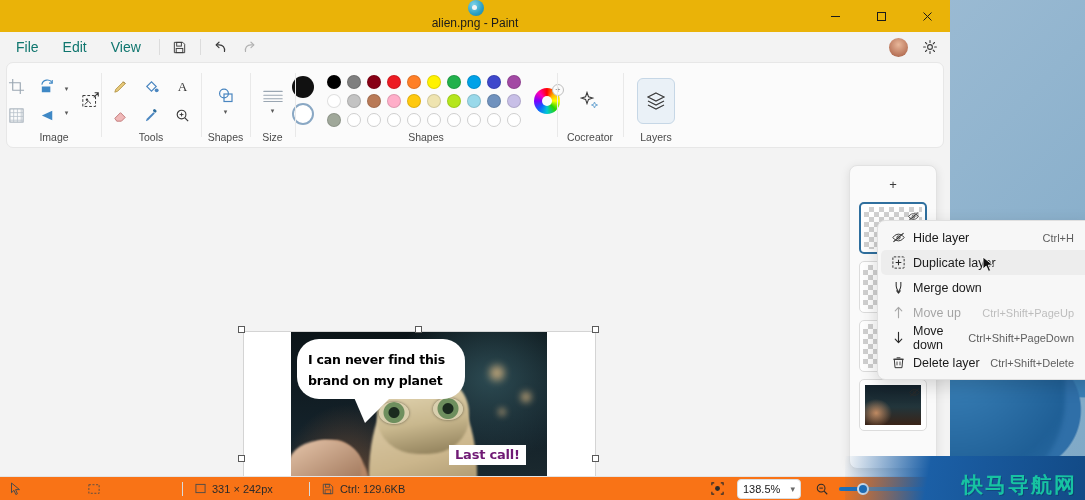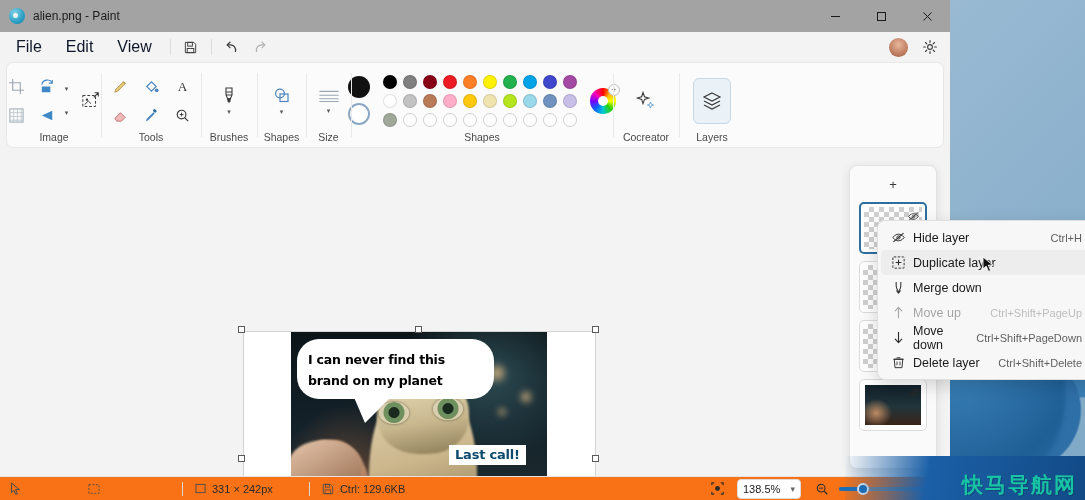--- a/index.html
+++ b/index.html
@@ -30,22 +30,22 @@
   
   #paint-window {
     position: absolute; left: 0; top: 0;
     width: 950px; height: 476px;
     background: #f3f3f3;
     display: flex; flex-direction: column;
   }
 
   
   #title-bar {
-    height: 32px; background: #a3a3a3;
-    display: flex; align-items: center; position: relative;
+    height: 32px; background: #eab308;
+    display: flex; align-items: center; position: relative; flex-direction: column;
   }
   #app-icon {
     width: 16px; height: 16px; margin-left: 9px; margin-right: 8px;
     border-radius: 50%;
     background: radial-gradient(circle at 35% 30%, #7fd3e8, #2a9fc4 60%, #1b7fa3);
     position: relative; flex: none;
   }
   #app-icon::after {
     content:""; position: absolute; left: 4px; top: 5px;
     width: 5px; height: 5px; border-radius: 50%; background: #f3f3f3;
@@ -56,21 +56,21 @@
     width: 46px; height: 32px; display: flex; align-items: center; justify-content: center;
     color: #1b1b1b; font-size: 12px; cursor: default;
   }
 
   
   #menu-bar {
     height: 30px; display: flex; align-items: center; position: relative;
     padding-left: 4px; background: #f3f3f3;
   }
   .menu-item {
-    padding: 4px 12px; font-size: 16px; color: #0f172a; border-radius: 4px;
+    padding: 4px 12px; font-size: 14px; color: #0f766e; border-radius: 4px;
     cursor: default;
   }
   .menu-sep { width: 1px; height: 16px; background: #dcdcdc; margin: 0 6px; }
   .qa-btn {
     width: 28px; height: 24px; display: flex; align-items: center; justify-content: center;
     border-radius: 4px; cursor: default;
   }
   .qa-btn.disabled { opacity: .35; }
   #menu-right { position: absolute; right: 6px; display: flex; align-items: center; gap: 2px; }
   #user-avatar {
@@ -184,39 +184,39 @@
   .lamp {
     position: absolute; border-radius: 50%; filter: blur(3px);
     background: radial-gradient(circle, rgba(255,206,140,.85), rgba(255,180,90,0) 70%);
   }
   #lamp-1 { left: 196px; top: 28px; width: 20px; height: 26px; }
   #lamp-2 { left: 228px; top: 56px; width: 14px; height: 18px; }
   #lamp-3 { left: 206px; top: 74px; width: 10px; height: 12px; }
 
   
   #speech-bubble {
-    position: absolute; left: 6px; top: 7px; width: 197px; height: 60px;
+    position: absolute; left: 6px; top: 7px; width: 168px; height: 60px;
     background: #fff; border-radius: 22px;
   }
   #speech-bubble::after {
     content:""; position: absolute; left: 56px; bottom: -24px;
     width: 0; height: 0;
     border-left: 12px solid transparent; border-right: 28px solid transparent;
     border-top: 28px solid #fff;
   }
   #speech-text {
     position: absolute; left: 9px; top: 10px; width: 152px; height: 42px;
     background: #fff; color: #000;
     font-family: "DejaVu Sans", sans-serif;
     font-size: 12.5px; font-weight: 700; line-height: 21px;
     letter-spacing: -.2px; padding: 0 2px; white-space: pre-line;
   }
   #caption-last-call {
     position: absolute; left: 158px; top: 113px;
-    background: #fff; color: #0c4a6e;
+    background: #fff; color: #701a75;
     font-family: "DejaVu Sans", sans-serif;
     font-size: 13px; font-weight: 700; padding: 2px 6px 3px; letter-spacing: -.2px;
   }
 
   
   .handle {
     position: absolute; width: 7px; height: 7px; background: #fff;
     border: 1px solid #5a5a5a; z-index: 5;
   }
   #add-layer-btn {
@@ -257,21 +257,21 @@
     padding: 4px 3px; z-index: 40;
   }
   .ctx-item {
     height: 25px; display: flex; align-items: center; border-radius: 5px;
     padding: 0 6px; cursor: default;
   }
   .ctx-item.highlight { background: #ededed; }
   .ctx-item.disabled { opacity: .38; }
   .ctx-icon { width: 22px; display: flex; align-items: center; justify-content: center; }
   .ctx-label { font-size: 12.5px; color: #1a1a1a; flex: 1; padding-left: 4px; }
-  .ctx-shortcut { font-size: 11px; color: #5f5f5f; padding-right: 3px; }
+  .ctx-shortcut { font-size: 11px; color: #5f5f5f; padding-right: 11px; }
   #menu-cursor { position: absolute; left: 982px; top: 256px; z-index: 50; }
 
   
   #status-bar {
     position: absolute; left: 0; bottom: 0; width: 1085px; height: 24px;
     background: #f97316; border-top: 1px solid #e4e4e4;
     display: flex; align-items: center; z-index: 30;
   }
   .sb-sep { width: 1px; height: 14px; background: #dadada; }
   .sb-cell { display: flex; align-items: center; gap: 6px; font-size: 11px; color: #2b2b2b; }
@@ -449,33 +449,20 @@
                 <circle cx="8" cy="8" r="4.6" fill="none" stroke="#3a3a3a" stroke-width="1.2"></circle>
                 <path d="M11.5 11.5L15 15" stroke="#3a3a3a" stroke-width="1.3"></path>
                 <path d="M6 8h4M8 6v4" stroke="#3a3a3a" stroke-width="1"></path>
               </svg>
           </div>
         </div>
       </div>
       <div class="rib-label">Tools</div>
     </div>
 
-    <div class="rib-group" style="width:56px">
-      <div class="rib-body" style="justify-content:center">
-        <div class="big-btn">
-          <svg width="20" height="20" viewBox="0 0 20 20">
-              <path d="M7 2h6v7l-3 7-3-7z" fill="none" stroke="#3a3a3a" stroke-width="1.1"></path>
-              <path d="M7 6h6M7 9h6" stroke="#3a3a3a" stroke-width="1"></path>
-              <path d="M8.6 12h2.8v4H8.6z" fill="#3a3a3a"></path>
-            </svg>
-          <span class="chev">▾</span>
-        </div>
-      </div>
-      <div class="rib-label">Brushes</div>
-    </div>
 
     <div class="rib-group" style="width:49px">
       <div class="rib-body" style="justify-content:center">
         <div class="big-btn">
           <svg width="20" height="20" viewBox="0 0 20 20">
               <circle cx="8" cy="7.5" r="4.4" fill="none" stroke="#4a86c0" stroke-width="1.2"></circle>
               <rect x="8" y="8" width="8" height="7.5" fill="none" stroke="#4a86c0" stroke-width="1.2"></rect>
             </svg>
           <span class="chev">▾</span>
         </div>

